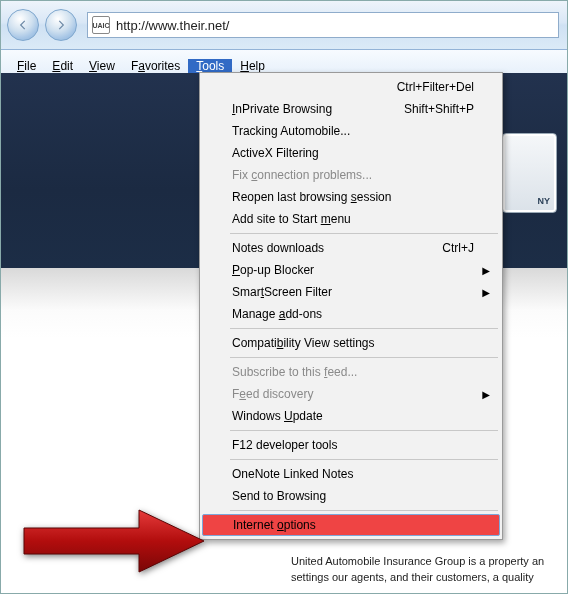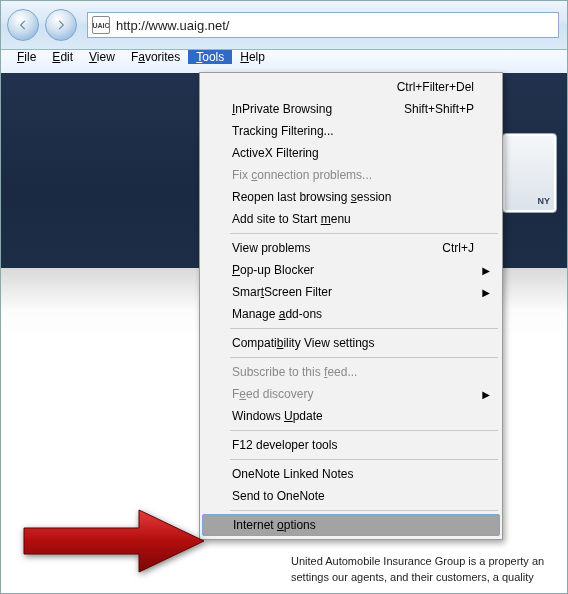--- a/index.html
+++ b/index.html
@@ -7,36 +7,36 @@
 
 
 .navrow{height:48px;background:linear-gradient(#eef4fb,#d9e7f6 45%,#cfe1f3 50%,#dbeaf7);display:flex;align-items:center;border-bottom:1px solid #93b3d7;position:relative}
 .navbtn{width:30px;height:30px;border-radius:50%;background:radial-gradient(circle at 40% 30%,#fff,#cfe0ef 45%,#a7c6e6 70%,#88afd5);border:1px solid #7fa7ce;margin-left:6px;display:flex;align-items:center;justify-content:center;color:#557;font-size:16px}
 .navbtn svg{width:14px;height:14px;stroke:#6b88a5;stroke-width:2;fill:none}
 .addrbar{flex:1;height:24px;margin:0 8px 0 10px;background:#fff;border:1px solid #8faccb;display:flex;align-items:center;padding:0 4px;gap:6px}
 .favicon{width:16px;height:16px;background:#fff;border:1px solid #888;display:flex;align-items:center;justify-content:center;font-size:7px;font-weight:bold;color:#444;border-radius:2px}
 .url{font-size:13px;color:#222;flex:1}
 
 
-.menubar{height:23px;background:linear-gradient(#f7fbff,#e8f1fb);border-bottom:1px solid #b8cde2;display:flex;align-items:flex-start;padding-left:8px}
+.menubar{height:23px;background:linear-gradient(#f7fbff,#e8f1fb);border-bottom:1px solid #b8cde2;display:flex;align-items:flex-end;padding-left:8px}
 .menuitem{padding:0 8px;display:flex;align-items:center;cursor:default}
 .menuitem .ul{text-decoration:underline}
 .menuitem.open{background:#316ac5;color:#ffffff}
 
 
 .content{position:absolute;top:72px;left:0;right:0;bottom:0;background:#fff}
 .bluepane{position:absolute;top:0;left:0;right:0;height:195px;background:linear-gradient(#22324e,#1b2a42 60%,#1c2d46);border-bottom:1px solid #999}
 .badge{position:absolute;right:10px;top:60px;width:55px;height:80px;background:linear-gradient(#f5f7f9,#dbe2e9);border:1px solid #9aa9b6;border-radius:4px;box-shadow:inset 0 0 0 2px #fff;display:flex;align-items:flex-end;justify-content:flex-end;padding:6px;box-sizing:border-box;font-size:9px;color:#2a3f57;font-weight:bold}
 .graysplit{position:absolute;top:195px;left:0;right:0;height:70px;background:linear-gradient(#d9d9d9,#fbfbfb 60%,#fff)}
 .bodytext{position:absolute;left:290px;bottom:8px;right:4px;font-size:11px;color:#222;line-height:1.4}
 
 
 .dropdown{position:absolute;left:198px;top:71px;width:298px;background:#f2f2f2;border:1px solid #9a9a9a;box-shadow:2px 3px 6px rgba(0,0,0,.35);padding:3px 2px}
 .dd-item{height:22px;display:flex;align-items:center;padding:0 26px 0 30px;position:relative;cursor:default;font-size:12px}
-.dd-item.highlight{background:#a3a3a3;border:1px solid #7da7d9;height:20px;border-radius:2px}
+.dd-item.highlight{background:#ef4444;border:1px solid #7da7d9;height:20px;border-radius:2px}
 .dd-item.disabled{color:#8a8a8a}
 .dd-item .sc{margin-left:auto;padding-left:20px}
 .dd-item .arrow{position:absolute;right:10px;top:50%;transform:translateY(-50%);font-size:10px;color:#000}
 .dd-sep{height:1px;background:#c8c8c8;margin:3px 2px 3px 28px}
 .ul{text-decoration:underline}
 
 
 .bigarrow{position:absolute;left:18px;bottom:14px;pointer-events:none}
 .bigarrow svg{filter:drop-shadow(1px 2px 3px rgba(0,0,0,.5))}
 </style>
@@ -50,21 +50,21 @@
           <path d="M15 5l-7 7 7 7"></path>
         </svg>
   </div>
   <div class="navbtn">
     <svg viewBox="0 0 24 24">
           <path d="M9 5l7 7-7 7"></path>
         </svg>
   </div>
   <div class="addrbar">
     <div class="favicon">UAIC</div>
-    <div class="url">http://www.uaig.net/</div>
+    <div class="url">http://www.their.net/</div>
   </div>
 </div>
 
 <div class="menubar">
   <div class="menuitem">
         <span><span class="ul">F</span>ile</span>
       </div>
   <div class="menuitem">
         <span><span class="ul">E</span>dit</span>
       </div>
@@ -97,37 +97,37 @@
 
 <div class="dropdown">
   <div class="dd-item">
         <span class="sc">Ctrl+Filter+Del</span>
       </div>
   <div class="dd-item">
         <span><span class="ul">I</span>nPrivate Browsing</span>
         <span class="sc">Shift+Shift+P</span>
       </div>
   <div class="dd-item">
-        <span>Tracking Filtering...</span>
+        <span>Tracking Automobile...</span>
       </div>
   <div class="dd-item">
         <span>ActiveX Filtering</span>
       </div>
   <div class="dd-item disabled">
         <span>Fix <span class="ul">c</span>onnection problems...</span>
       </div>
   <div class="dd-item">
         <span>Reopen last browsing <span class="ul">s</span>ession</span>
       </div>
   <div class="dd-item">
         <span>Add site to Start <span class="ul">m</span>enu</span>
       </div>
   <div class="dd-sep"></div>
   <div class="dd-item">
-        <span>View problems</span>
+        <span>Notes downloads</span>
         <span class="sc">Ctrl+J</span>
       </div>
   <div class="dd-item">
         <span><span class="ul">P</span>op-up Blocker</span>
         <span class="arrow">▶</span>
       </div>
   <div class="dd-item">
         <span>Smar<span class="ul">t</span>Screen Filter</span>
         <span class="arrow">▶</span>
       </div>
@@ -151,21 +151,21 @@
       </div>
   <div class="dd-sep"></div>
   <div class="dd-item">
         <span>F12 developer tools</span>
       </div>
   <div class="dd-sep"></div>
   <div class="dd-item">
         <span>OneNote Linked Notes</span>
       </div>
   <div class="dd-item">
-        <span>Send to OneNote</span>
+        <span>Send to Browsing</span>
       </div>
   <div class="dd-sep"></div>
   <div class="dd-item highlight">
         <span>Internet <span class="ul">o</span>ptions</span>
       </div>
 </div>
 
 <div class="bigarrow">
   <svg width="190" height="70" viewBox="0 0 190 70">
     <defs>

